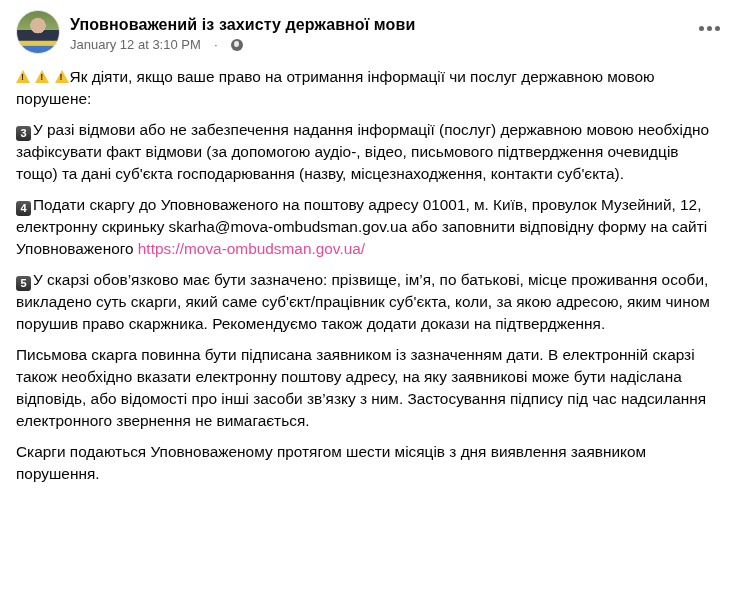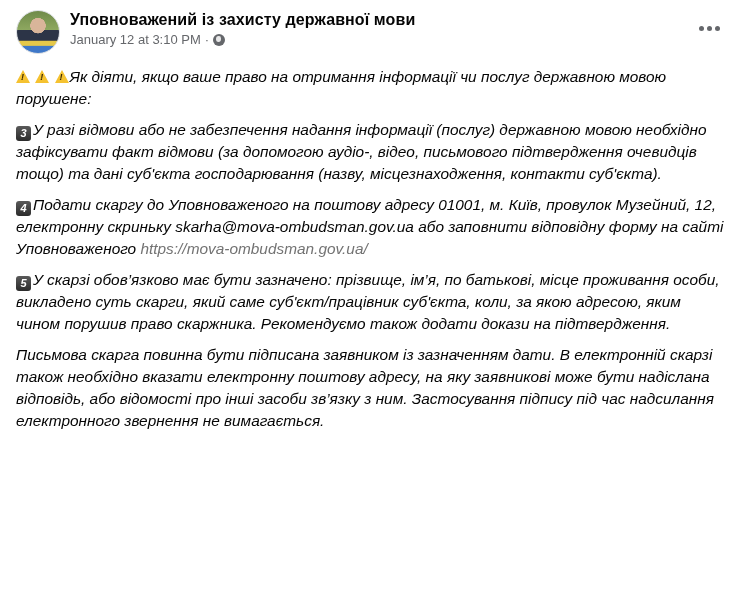--- a/index.html
+++ b/index.html
@@ -2,60 +2,60 @@
 <html><head>
 <meta charset="utf-8">
 <style>
   html, body { margin: 0; padding: 0; background: #ffffff; }
   body {
     width: 740px; height: 599px; overflow: hidden;
     font-family: "Liberation Sans", "DejaVu Sans", sans-serif;
     color: #050505;
   }
   .post { position: relative; width: 740px; height: 599px; }
-  .header { position: absolute; left: 16px; top: 10px; right: 10px; height: 44px; display: flex; align-items: flex-start; }
+  .header { position: absolute; left: 16px; top: 10px; right: 10px; height: 44px; display: flex; align-items: flex-end; }
   .avatar {
     width: 42px; height: 42px; border-radius: 50%; overflow: hidden; flex: 0 0 42px;
     position: relative;
     background: radial-gradient(circle at 50% 35%, #d9b59a 0 22%, transparent 23%),
                 linear-gradient(180deg, #6f8a4a 0%, #8ea860 45%, #2c3447 46%, #2c3447 70%, #e5c84a 71%, #e5c84a 82%, #3f78c8 83%);
     border: 1px solid #dcdfe3;
   }
   .meta { margin-left: 10px; display: flex; flex-direction: column; }
   .page-name { font-weight: bold; font-size: 16px; color: #050505; line-height: 20px; letter-spacing: 0.1px; }
-  .sub { font-size: 13px; color: #65676b; line-height: 18px; display: flex; align-items: center; gap: 4px; margin-top: 1px; }
+  .sub { font-size: 13px; color: #65676b; line-height: 18px; display: flex; align-items: center; gap: 13px; margin-top: 1px; }
   .globe {
     width: 12px; height: 12px; border-radius: 50%; background: #65676b; display: inline-block; position: relative;
   }
   .globe::after {
     content: ""; position: absolute; left: 3px; top: 2px; width: 5px; height: 6px; border-radius: 50% 40% 50% 40%;
     background: #fff; opacity: .85;
   }
   .more {
     position: absolute; right: 16px; top: 18px; width: 30px; height: 20px;
     display: flex; align-items: center; justify-content: center; gap: 3px; cursor: pointer;
   }
   .more span { width: 5px; height: 5px; background: #65676b; border-radius: 50%; display: block; }
-  .body { position: absolute; left: 16px; top: 66px; width: 708px; font-size: 15.4px; line-height: 22px; color: #050505; font-style: italic; }
+  .body { position: absolute; left: 16px; top: 66px; width: 708px; font-size: 15.4px; line-height: 22px; color: #050505; }
   .para { margin: 0 0 9px 0; }
   .warn {
     display: inline-block; width: 0; height: 0; vertical-align: -1px;
     border-left: 7px solid transparent; border-right: 7px solid transparent; border-bottom: 13px solid #f5c230;
     position: relative; margin-right: 1px;
   }
   .warn::after {
     content: "!"; position: absolute; left: -2px; top: 2px; font-size: 9px; font-weight: bold; color: #3a2a00; line-height: 10px;
   }
   .keycap {
     display: inline-block; width: 15px; height: 15px; border-radius: 3px;
     background: linear-gradient(180deg, #5a5a5a, #2b2b2b); color: #fff;
     font-size: 11px; line-height: 15px; text-align: center; font-weight: bold;
     vertical-align: -2px; margin-right: 2px;
   }
-  .link { color: #737373; text-decoration: none; cursor: pointer; }
+  .link { color: #ec4899; text-decoration: none; cursor: pointer; }
 </style>
 </head>
 <body>
 
 <div class="post">
   <div class="header">
     <div class="avatar"></div>
     <div class="meta">
       <span class="page-name">Уповноважений із захисту державної мови</span>
       <div class="sub">
@@ -80,14 +80,15 @@
     <p class="para">
       <span class="keycap">3</span><span>У разі відмови або не забезпечення надання інформації (послуг) державною мовою необхідно зафіксувати факт відмови (за допомогою аудіо-, відео, письмового підтвердження очевидців тощо) та дані суб'єкта господарювання (назву, місцезнаходження, контакти суб'єкта).</span>
     </p>
     <p class="para">
       <span class="keycap">4</span><span>Подати скаргу до Уповноваженого на поштову адресу 01001, м. Київ, провулок Музейний, 12, електронну скриньку skarha@mova-ombudsman.gov.ua або заповнити відповідну форму на сайті Уповноваженого </span><a class="link">https://mova-ombudsman.gov.ua/</a>
     </p>
     <p class="para">
       <span class="keycap">5</span><span>У скарзі обов’язково має бути зазначено: прізвище, ім’я, по батькові, місце проживання особи, викладено суть скарги, який саме суб'єкт/працівник суб'єкта, коли, за якою адресою, яким чином порушив право скаржника. Рекомендуємо також додати докази на підтвердження.</span>
     </p>
     <p class="para">Письмова скарга повинна бути підписана заявником із зазначенням дати. В електронній скарзі також необхідно вказати електронну поштову адресу, на яку заявникові може бути надіслана відповідь, або відомості про інші засоби зв’язку з ним. Застосування підпису під час надсилання електронного звернення не вимагається.</p>
+    <p class="para">Скарги подаються Уповноваженому протягом шести місяців з дня виявлення заявником порушення.</p>
   </div>
 </div>
 
 </body></html>

